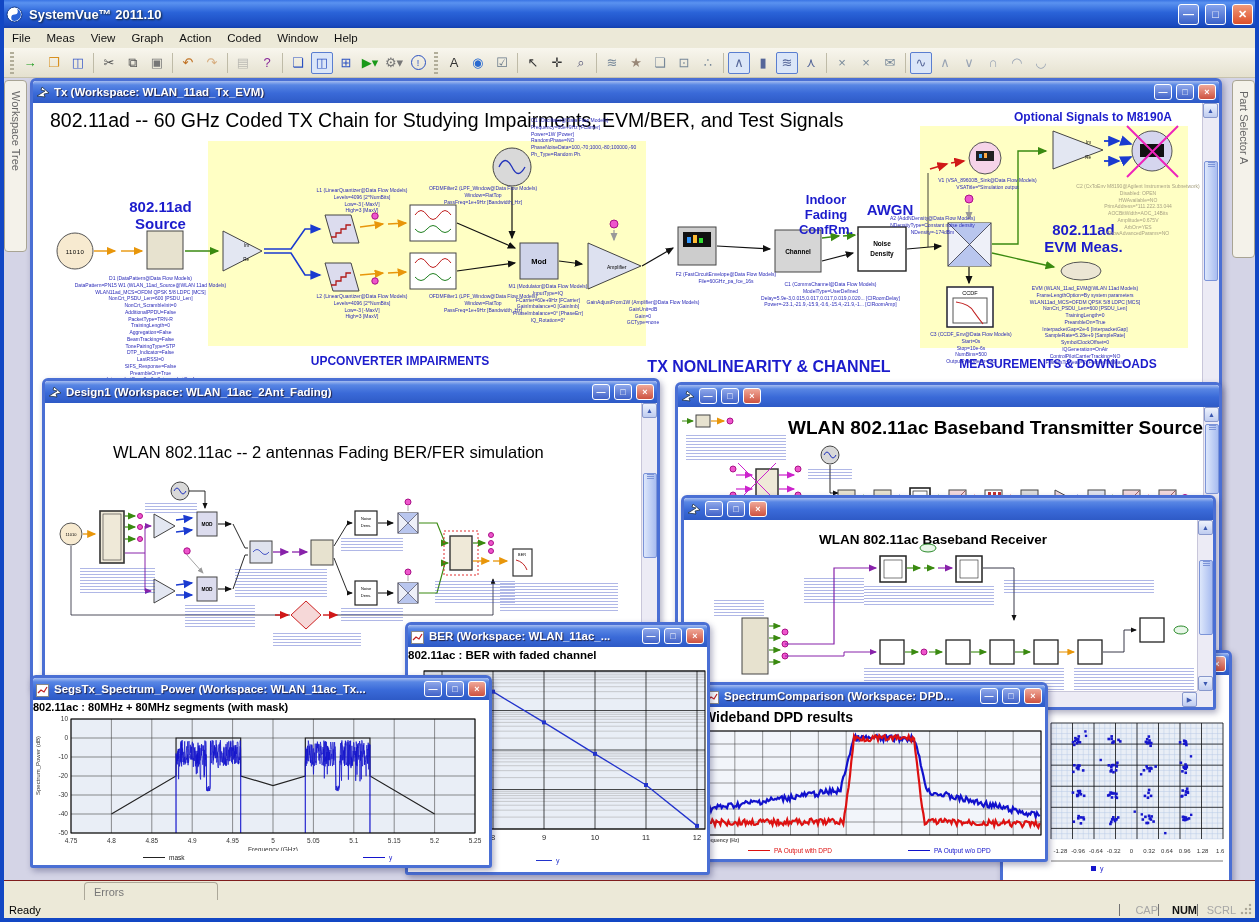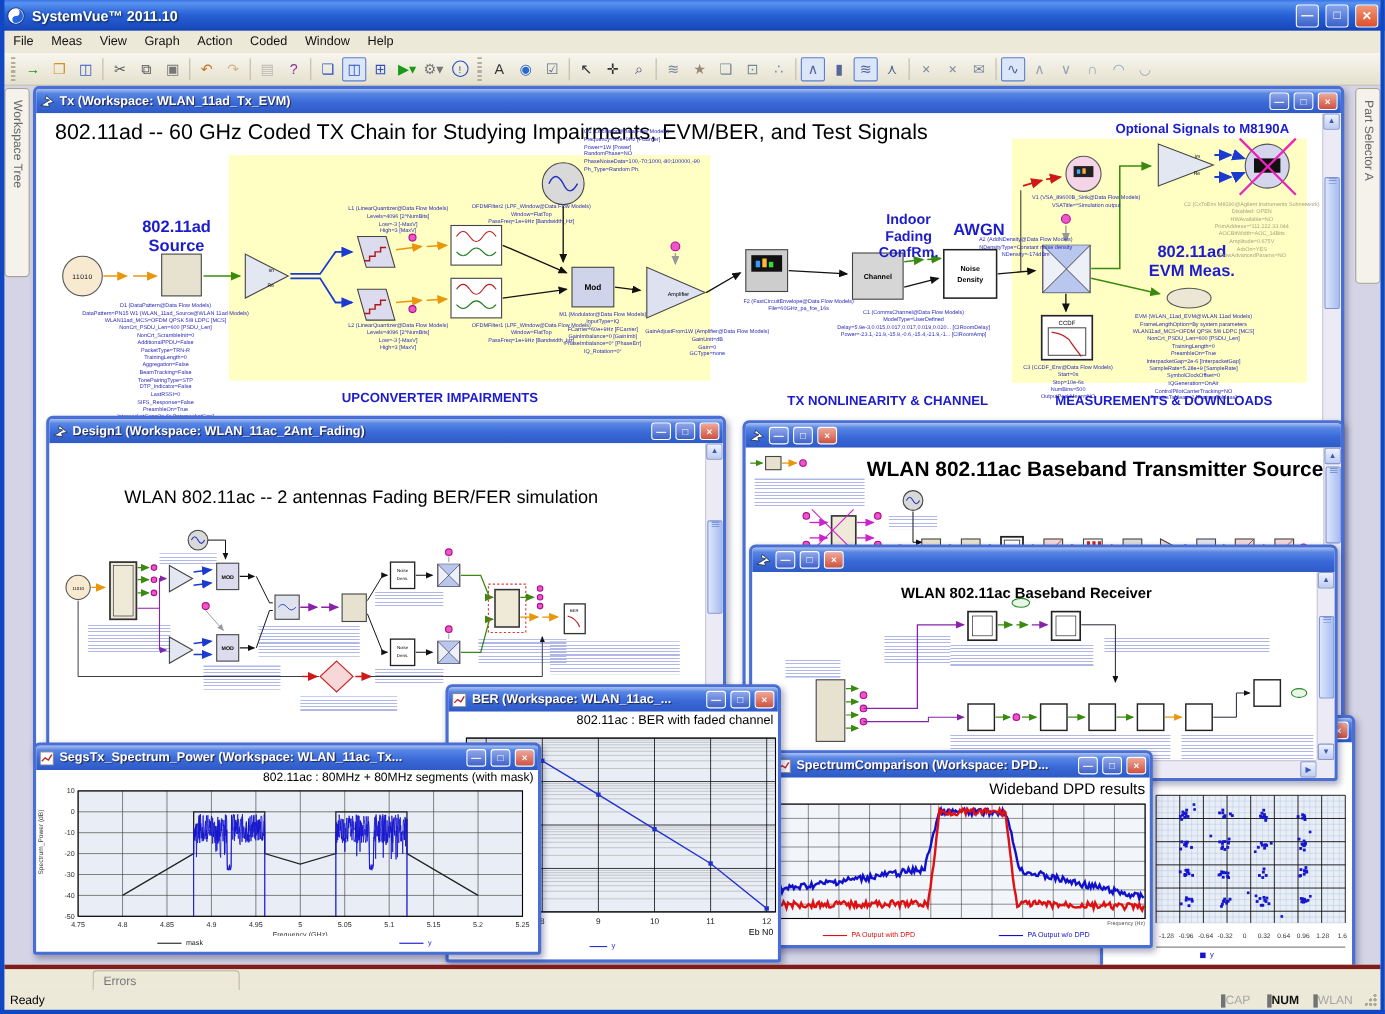--- a/index.html
+++ b/index.html
@@ -56,31 +56,31 @@
   .corner{position:absolute;right:0;bottom:0;width:16px;height:16px;background:#ecebf5;}
   
   .hd{position:absolute;color:#000;white-space:nowrap;}
   .blab{position:absolute;color:#1c1ccc;font-weight:bold;text-align:center;white-space:pre-line;line-height:1.15;}
   .params{position:absolute;font-size:5px;line-height:1.35;color:#2a2ab8;text-align:center;white-space:pre-line;}
   .params.gray{color:#a8a284;}
   .yellow{position:absolute;background:#ffffc4;}
   .hatch{position:absolute;background:repeating-linear-gradient(180deg,rgba(45,65,190,.5) 0 1px,transparent 1px 3px);opacity:.75;}
   .schsvg{position:absolute;left:0;top:0;}
   
-  .ctitle{position:absolute;left:0;right:4px;text-align:right;color:#000;}
+  .ctitle{position:absolute;left:0;right:14px;text-align:left;color:#000;font-weight:bold;}
   .ylab{position:absolute;writing-mode:vertical-rl;transform:rotate(180deg);font-size:6px;color:#333;}
   .legrow{position:absolute;font-size:7px;display:flex;align-items:center;gap:4px;}
   .legline{display:inline-block;width:22px;height:0;border-top:1.5px solid #000;}
   
-  .ebar{position:absolute;left:4px;right:4px;bottom:21px;height:20px;background:#ece9d8;border-top:4px solid #7f1d1d;z-index:48;}
+  .ebar{position:absolute;left:4px;right:4px;bottom:21px;height:20px;background:#ece9d8;border-top:1px solid #7f1d1d;z-index:48;}
   .etab{position:absolute;left:80px;top:1px;width:134px;height:18px;background:#ece9d8;border:1px solid #aca899;border-bottom:none;
         border-radius:4px 4px 0 0;color:#777;font-size:11px;display:flex;align-items:center;padding-left:9px;box-sizing:border-box;}
   .sbar{position:absolute;left:4px;right:4px;bottom:4px;height:17px;background:#ece9d8;display:flex;align-items:center;font-size:11px;z-index:48;}
   .sready{flex:1;padding-left:5px;color:#000;}
-  .scell{width:38px;text-align:left;border-left:4px solid #737373;color:#a6a6a6;flex:none;}
+  .scell{width:38px;text-align:right;border-left:1px solid #737373;color:#a6a6a6;flex:none;}
   .scell.on{color:#111;font-weight:bold;}
   .grip{width:13px;height:13px;flex:none;margin:0 2px 0 4px;
         background:radial-gradient(circle at 10px 10px,#aca899 1.4px,transparent 1.6px),
                    radial-gradient(circle at 6px 10px,#aca899 1.4px,transparent 1.6px),
                    radial-gradient(circle at 10px 6px,#aca899 1.4px,transparent 1.6px),
                    radial-gradient(circle at 2px 10px,#aca899 1.4px,transparent 1.6px),
                    radial-gradient(circle at 6px 6px,#aca899 1.4px,transparent 1.6px),
                    radial-gradient(circle at 10px 2px,#aca899 1.4px,transparent 1.6px);}
 </style>
 </head>
@@ -323,21 +323,21 @@
       <div class="blab" style="left:965px;top:8px;width:190px;font-size:12px">Optional Signals to M8190A</div>
       <div class="blab" style="left:75px;top:95px;width:105px;font-size:15px">802.11ad
 Source</div>
       <div class="blab" style="left:747px;top:90px;width:92px;font-size:13px">Indoor
 Fading
 ConfRm.</div>
       <div class="blab" style="left:818px;top:98px;width:78px;font-size:15px">AWGN</div>
       <div class="blab" style="left:988px;top:118px;width:125px;font-size:15px">802.11ad
 EVM Meas.</div>
       <div class="blab" style="left:207px;top:252px;width:320px;font-size:12px">UPCONVERTER IMPAIRMENTS</div>
-      <div class="blab" style="left:624px;top:255px;width:300px;font-size:12px">TX NONLINEARITY &amp; CHANNEL</div>
+      <div class="blab" style="left:586px;top:255px;width:300px;font-size:16px">TX NONLINEARITY &amp; CHANNEL</div>
       <div class="blab" style="left:880px;top:255px;width:290px;font-size:12px">MEASUREMENTS &amp; DOWNLOADS</div>
 
       <div class="params" style="left:0;top:172px;width:235px">D1 (DataPattern@Data Flow Models)
 DataPattern=PN15  W1 (WLAN_11ad_Source@WLAN 11ad Models)
 WLAN11ad_MCS=OFDM QPSK 5/8 LDPC [MCS]
 NonCrt_PSDU_Len=600 [PSDU_Len]
 NonCrt_ScrambleInit=0
 AdditionalPPDU=False
 PacketType=TRN-R
 TrainingLength=0
@@ -1139,16 +1139,16 @@
     </div>
   </div>
 
   <div class="ebar">
     <div class="etab">Errors</div>
   </div>
   <div class="sbar">
     <span class="sready">Ready</span>
     <span class="scell">CAP</span>
     <span class="scell on">NUM</span>
-    <span class="scell">WLAN</span>
+    <span class="scell">SCRL</span>
     <span class="grip"></span>
   </div>
 </div>
 
 </body></html>

